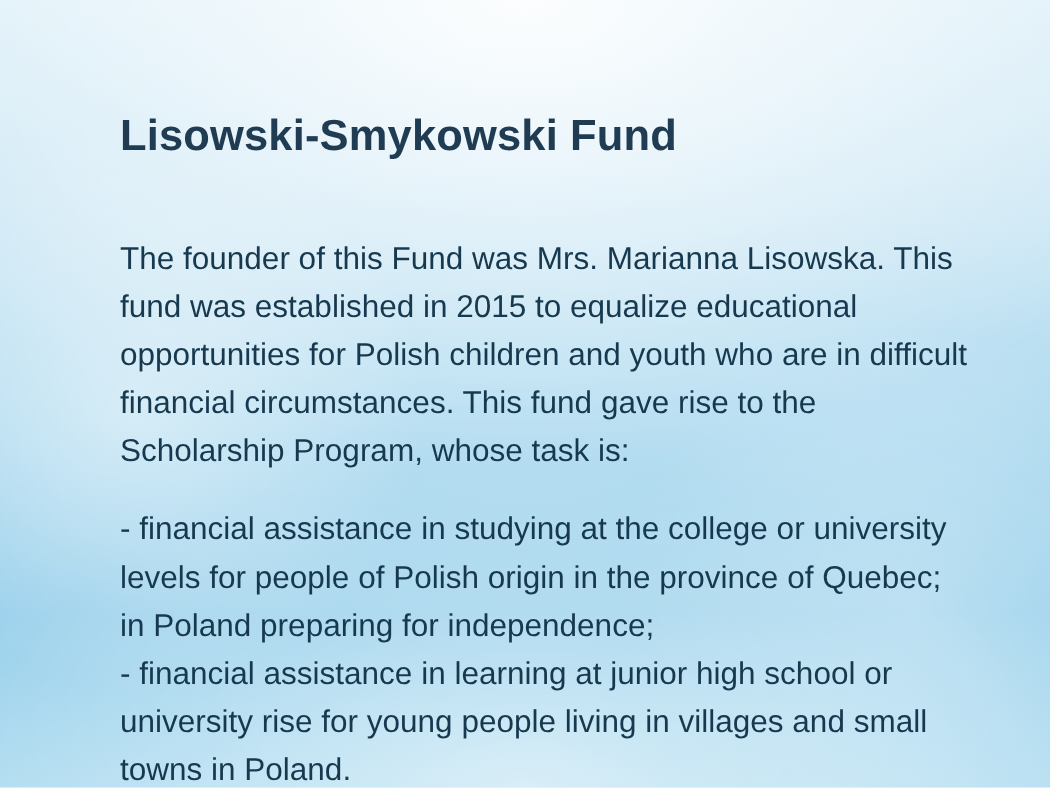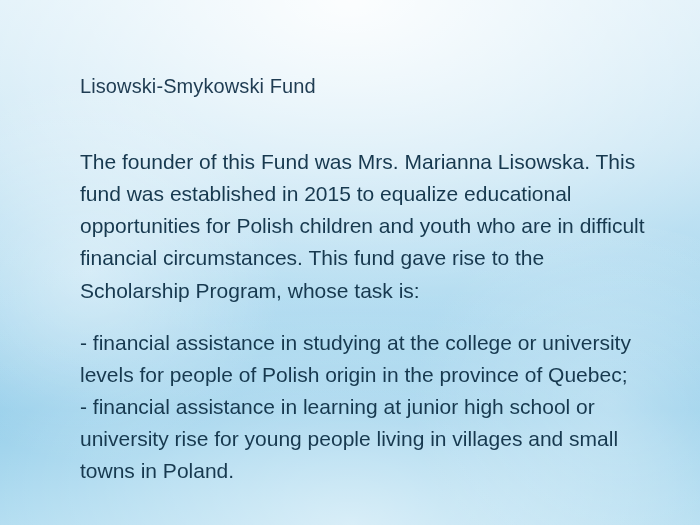--- a/index.html
+++ b/index.html
@@ -42,22 +42,22 @@
     border-radius: 50%;
     background: radial-gradient(circle at 50% 50%, rgba(255,255,255,0.30) 0%, rgba(255,255,255,0.0) 68%);
     pointer-events: none;
   }
   .content {
     position: relative;
     z-index: 2;
     padding: 74px 48px 0 80px;
   }
   .title {
-    font-size: 20px;
-    font-weight: 400;
+    font-size: 29px;
+    font-weight: 700;
     color: #1f3c52;
     letter-spacing: 0.1px;
     line-height: 1.2;
     margin: 0 0 48px 0;
   }
   .body-text {
     font-size: 21px;
     color: #17394f;
     line-height: 1.53;
     max-width: 580px;
@@ -79,17 +79,18 @@
   <div class="glow-left"></div>
   <div class="glow-right"></div>
 
   <div class="content">
     <h1 class="title">Lisowski-Smykowski Fund</h1>
 
     <div class="body-text">
       <p class="para">The founder of this Fund was Mrs. Marianna Lisowska. This fund was established in 2015 to equalize educational opportunities for Polish children and youth who are in difficult financial circumstances. This fund gave rise to the Scholarship Program, whose task is:</p>
       <p class="para">
         <span class="bullet-line">- financial assistance in studying at the college or university levels for people of Polish origin in the province of Quebec;</span>
+        <span class="bullet-line">in Poland preparing for independence;</span>
         <span class="bullet-line">- financial assistance in learning at junior high school or university rise for young people living in villages and small towns in Poland.</span>
       </p>
     </div>
   </div>
 </div>
 
 </body></html>

